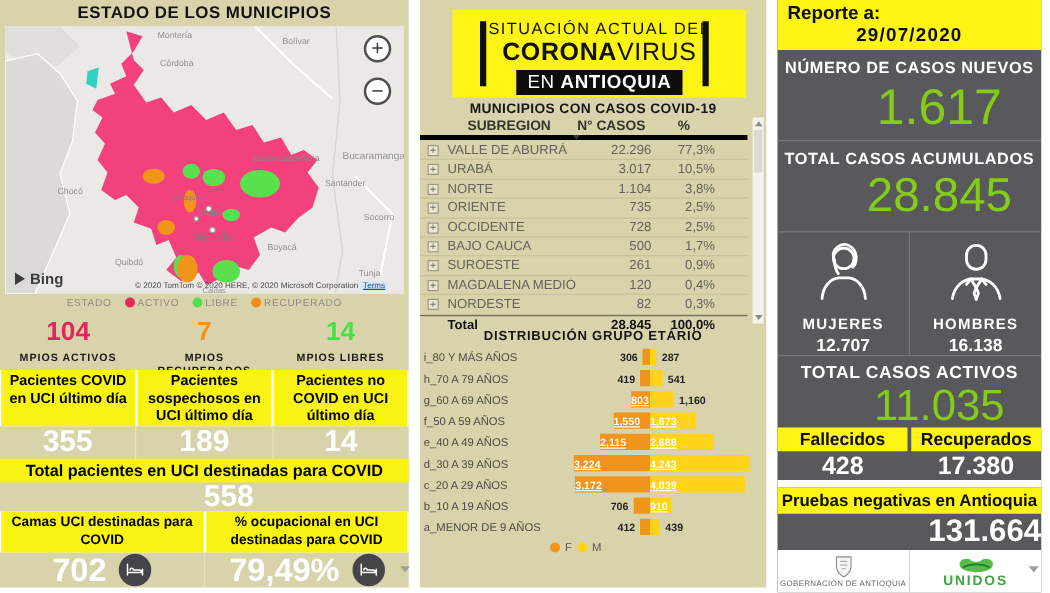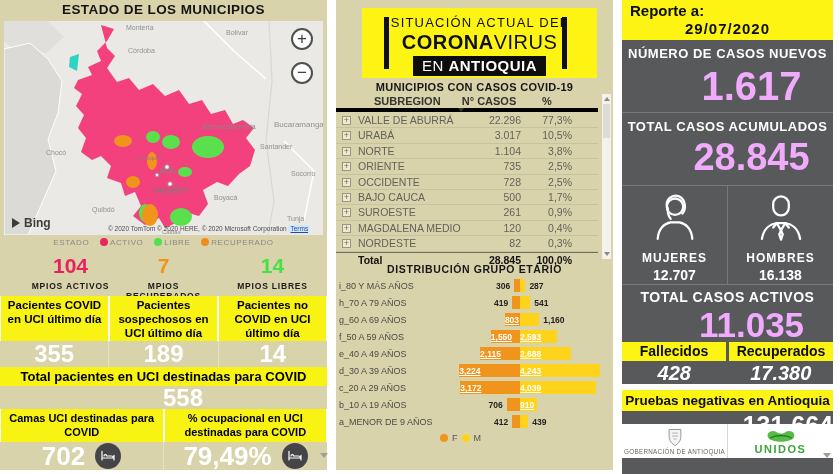--- a/index.html
+++ b/index.html
@@ -73,36 +73,36 @@
   .cval.in { color:#fff; text-align:left;text-decoration:underline; } .cval.out, .cval.outm { color:#222; }
   .chart-legend { position:absolute; top:433px; left:104px; font-size:9px; color:#55554e; display:flex; align-items:center; gap:4px; }
   .chart-legend .dot { width:8px; height:8px; border-radius:50%; display:inline-block; }
 
   
   .rp-head { position:absolute; top:0; left:0; width:100%; height:40px; background:#fdf413; }
   .rp-head .rl { position:absolute; left:8px; top:2px; font-size:15px; font-weight:bold; color:#0d0d0d; }
   .rp-head .rd { position:absolute; top:20px; width:100%; text-align:center; font-size:15px; font-weight:bold; color:#0d0d0d; letter-spacing:1px; }
   .sec { position:absolute; left:0; width:100%; text-align:center; }
   .sec .h { color:#fff; font-weight:bold; letter-spacing:.5px; }
-  .sec .n { color:#f0abfc; font-weight:bold; line-height:1.05;margin-left:48px; }
+  .sec .n { color:#84cc16; font-weight:normal; line-height:1.05;margin-left:48px; }
   .rdiv { position:absolute; left:0; width:100%; height:1px; background:#76777a; }
   .people { position:absolute; top:186px; left:0; width:100%; height:98px; display:flex; }
   .people .col { flex:1; text-align:center; padding-top:6px; }
   .people .col + .col { border-left:1px solid #76777a; }
   .people .pl { color:#fff; font-size:12px; font-weight:bold; letter-spacing:1px; margin-top:3px; }
   .people .pv { color:#fff; font-size:14px; font-weight:bold; margin-top:2px; }
   .frgrid { position:absolute; top:342px; left:0; width:100%; }
   .frgrid .yrow { display:flex; gap:3px; }
   .frgrid .ycell { flex:1; background:#fdf413; color:#0d0d0d; font-size:14px; font-weight:bold; text-align:center; height:19px; line-height:19px; }
-  .frgrid .vrow { display:flex; gap:2px;font-style:italic; }
+  .frgrid .vrow { display:flex; gap:2px; }
   .frgrid .vcell { flex:1; color:#fff; font-size:20px; font-weight:bold; text-align:center; height:23px; line-height:24px; }
   .wgap { position:absolute; top:384px; left:0; width:100%; height:6px; background:#fff; }
   .ybar { position:absolute; top:390px; left:0; width:100%; height:21px; background:#fdf413; color:#0d0d0d; font-size:13.5px; font-weight:bold; text-align:center; line-height:21px; }
   .pruebas-v { position:absolute; top:411px; left:0; width:100%; text-align:right; color:#fff; font-size:25px; font-weight:bold; line-height:29px; }
-  .rfooter { position:absolute; top:424px; left:0; width:100%; height:34px; background:#fff; display:flex; }
+  .rfooter { position:absolute; top:440px; left:0; width:100%; height:34px; background:#fff; display:flex; }
   .rfooter .half { flex:1; display:flex; flex-direction:column; align-items:center; justify-content:center; }
   .rfooter .half + .half { border-left:1px solid #d7d7d7; }
   .gob-txt { font-size:6.3px; color:#66665f; letter-spacing:.3px; margin-top:1px; }
   .unidos-txt { font-size:11px; font-weight:bold; color:#3ba43b; letter-spacing:1.5px; }
   .flt-tri { position:absolute; width:0; height:0; border-left:4px solid transparent; border-right:4px solid transparent; border-top:5px solid #a0a09a; }
 </style>
 </head>
 <body>
 
 <div id="stage">
@@ -163,21 +163,21 @@
       </div>
     </div>
 
     <div class="lp-legend">
       <span>ESTADO</span>
       <span class="dot" id="dot-activo" style="background: rgb(232, 40, 93);"></span><span>ACTIVO</span>
       <span class="dot" id="dot-libre" style="background: rgb(82, 225, 78);"></span><span>LIBRE</span>
       <span class="dot" id="dot-recup" style="background: rgb(240, 140, 30);"></span><span>RECUPERADO</span>
     </div>
 
-    <div class="stat" style="left:16px">
+    <div class="stat" style="left:0">
       <div class="v" id="st0" style="color: rgb(232, 34, 93);">104</div>
       <div class="l">MPIOS ACTIVOS</div>
     </div>
     <div class="stat" style="left:109px">
       <div class="v" id="st1" style="color: rgb(240, 148, 28);">7</div>
       <div class="l">MPIOS RECUPERADOS</div>
     </div>
     <div class="stat" style="left:218px">
       <div class="v" id="st2" style="color: rgb(69, 225, 69);">14</div>
       <div class="l">MPIOS LIBRES</div>
@@ -325,21 +325,21 @@
           <div class="cbar f" style="left:168.9px;width:15.1px"></div>
           <div class="cbar m" style="left:184px;width:19.3px"></div>
           <span class="cval in" style="left:168.9px;width:15.1px">803</span>
           <span class="cval outm" style="left:207.3px">1,160</span>
         </div>
         <div class="crow">
           <span class="clab">f_50 A 59 AÑOS</span>
           <div class="cbar f" style="left:154.8px;width:29.2px"></div>
           <div class="cbar m" style="left:184px;width:37.1px"></div>
           <span class="cval in" style="left:154.8px;width:29.2px">1,550</span>
-          <span class="cval in" style="left:184px;width:37.1px">2,593</span>
+          <span class="cval in" style="left:184px;width:37.1px">1,673</span>
         </div>
         <div class="crow">
           <span class="clab">e_40 A 49 AÑOS</span>
           <div class="cbar f" style="left:144.1px;width:39.9px"></div>
           <div class="cbar m" style="left:184px;width:50.7px"></div>
           <span class="cval in" style="left:144.1px;width:39.9px">2,115</span>
           <span class="cval in" style="left:184px;width:50.7px">2,688</span>
         </div>
         <div class="crow">
           <span class="clab">d_30 A 39 AÑOS</span>

